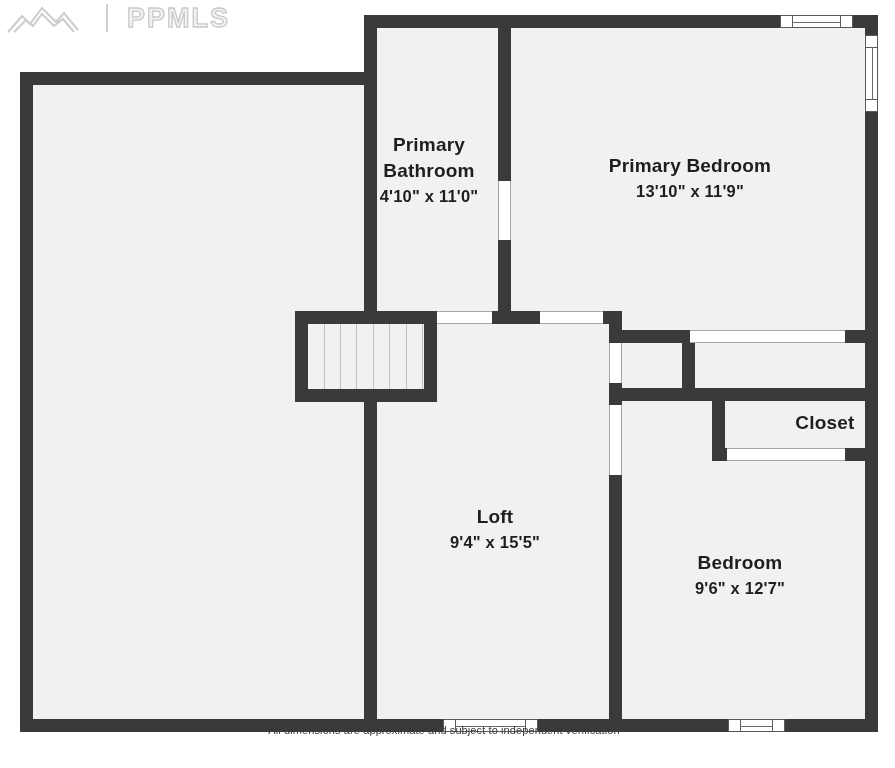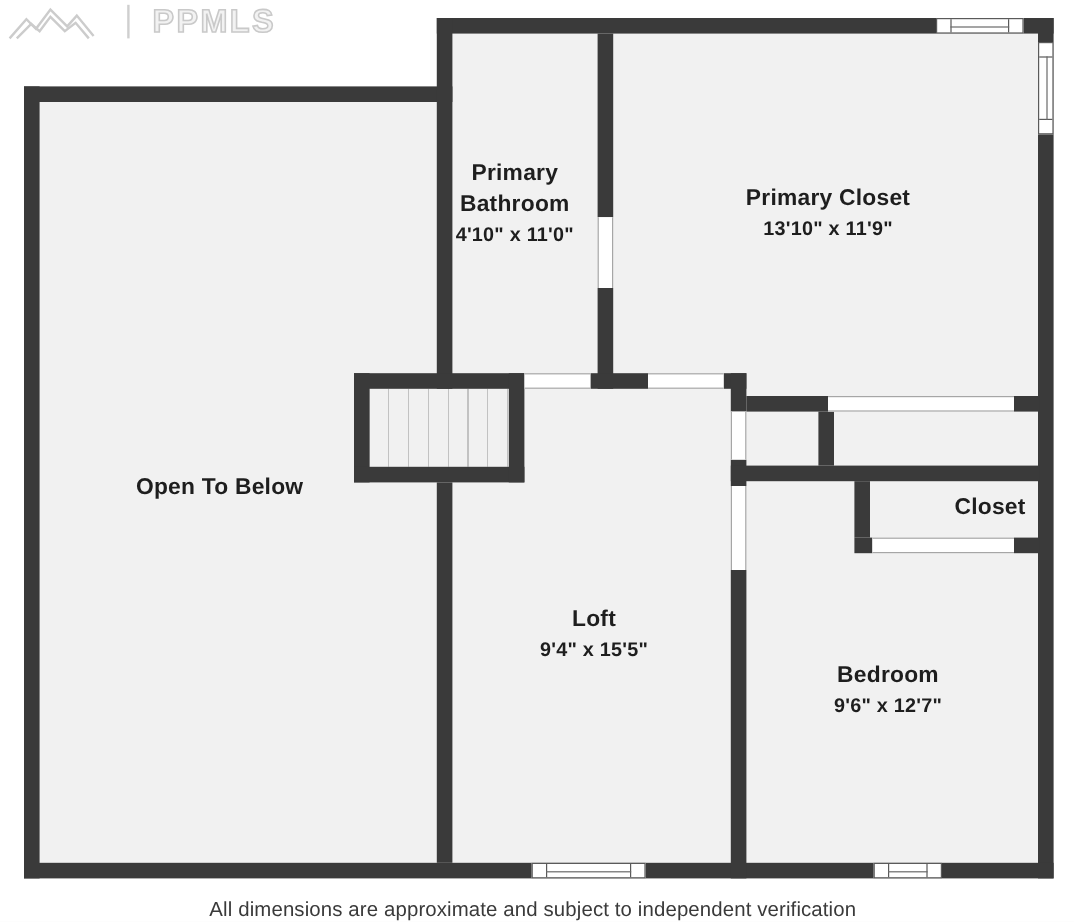--- a/index.html
+++ b/index.html
@@ -34,22 +34,22 @@
   .wm-brand{
     font-size:27px;font-weight:bold;letter-spacing:2px;
     color:#f2f2f2;-webkit-text-stroke:1.3px #c9c9c9;line-height:28px;
   }
   .wm-sep{width:2px;height:28px;background:#cfcfcf;margin:0 7px 0 4px;}
   .wm-copy{
     font-size:19px;font-weight:bold;letter-spacing:1px;margin-top:-2px;
     color:#f2f2f2;-webkit-text-stroke:1.2px #c9c9c9;line-height:20px;
   }
   .footer{
-    position:absolute;left:0;top:748px;width:888px;text-align:center;z-index:10;
-    font-size:17px;color:#3a3a3a;letter-spacing:0.1px;
+    position:absolute;left:0;top:724px;width:888px;text-align:center;z-index:10;
+    font-size:11px;color:#3a3a3a;letter-spacing:0.1px;
   }
 </style>
 </head>
 <body>
 
 <div id="stage">
 
   <div class="watermark">
     <div class="wm-row">
       <svg width="84" height="32" viewBox="0 0 84 32">
@@ -126,28 +126,25 @@
       <div class="cap2"></div>
       <div class="pane"></div>
   </div>
 
   <div class="room-label" style="left:359px;top:132px;width:140px;">
     <div>Primary Bathroom</div>
     <div class="room-dims">4'10" x 11'0"</div>
   </div>
 
   <div class="room-label" style="left:550px;top:153px;width:280px;">
-    <div>Primary Closet</div>
+    <div>Primary Bedroom</div>
     <div class="room-dims">13'10" x 11'9"</div>
   </div>
 
 
-  <div class="room-label" style="left:63px;top:394px;width:240px;">
-    <div>Open To Below</div>
-  </div>
 
 
   <div class="room-label" style="left:764px;top:410px;width:122px;">
     <div>Closet</div>
   </div>
 
   <div class="room-label" style="left:425px;top:504px;width:140px;">
     <div>Loft</div>
     <div class="room-dims">9'4" x 15'5"</div>
   </div>

